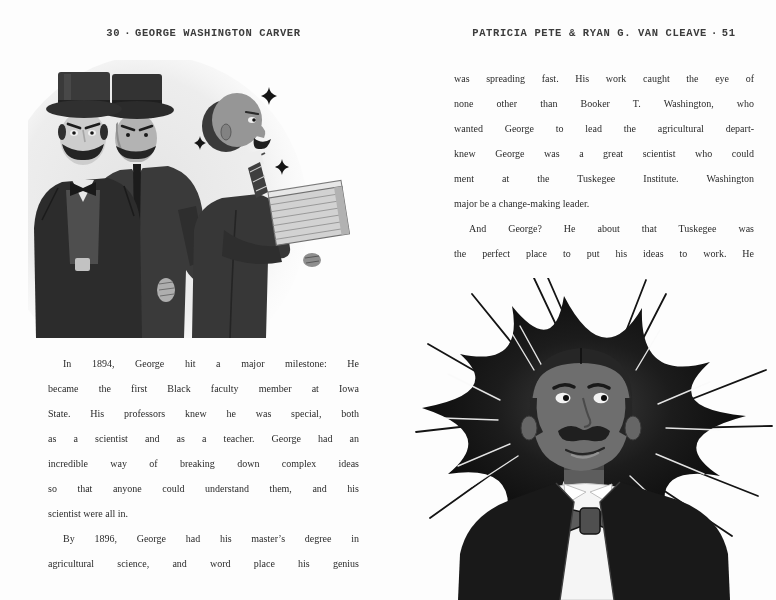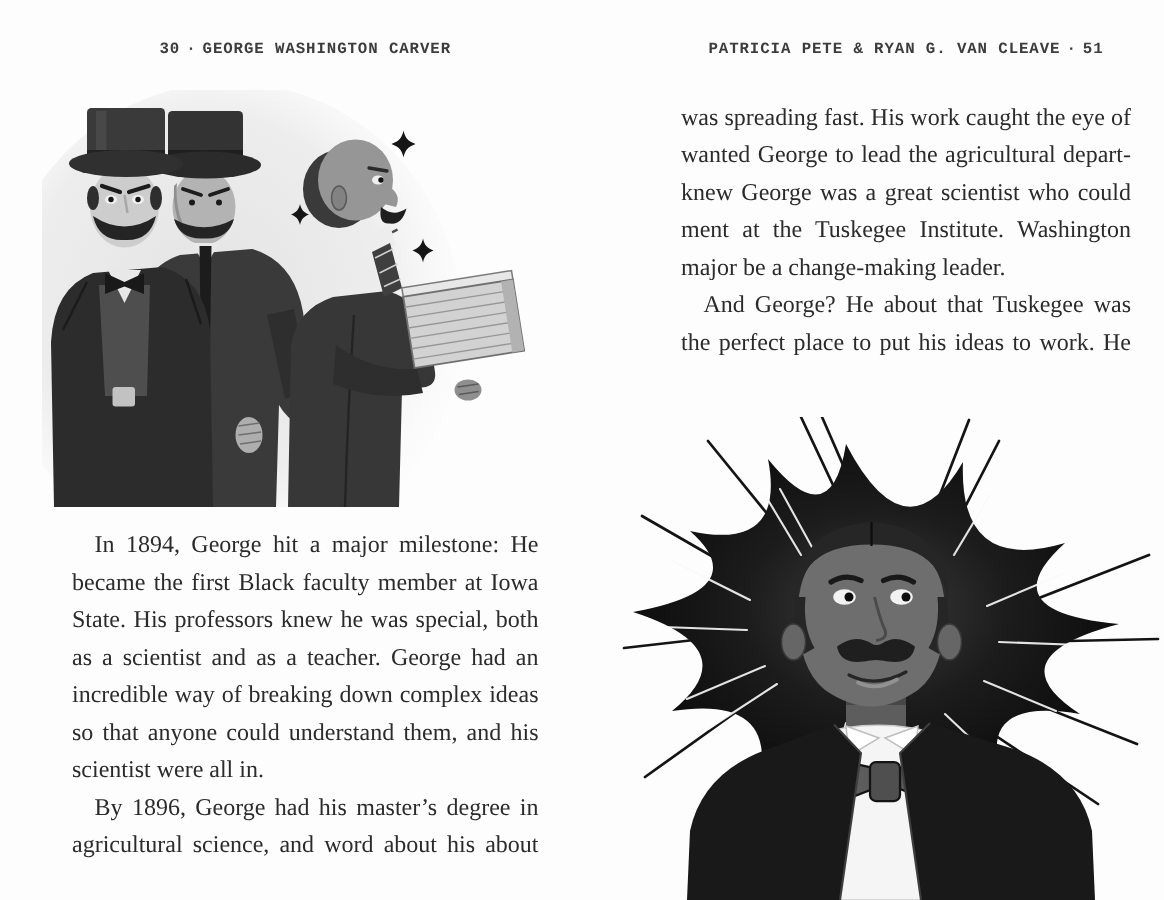--- a/index.html
+++ b/index.html
@@ -14,21 +14,21 @@
   .running-head {
     position:absolute; top:27px;
     font-family:"Liberation Mono", monospace;
     font-size:10.5px; font-weight:bold; letter-spacing:0.6px;
     color:#3c3c3c; text-align:center; white-space:nowrap;
   }
   .running-head .sep { margin:0 4px; }
   #head-left  { left:48px; width:311px; }
   #head-right { left:64px; width:304px; }
 
-  .textcol { position:absolute; color:#2b2b2b; font-size:16px; }
+  .textcol { position:absolute; color:#2b2b2b; font-size:10px; }
   #text-left  { left:48px; top:351px; width:311px; }
   #text-right { left:66px; top:66px;  width:300px; }
   .tl {
     height:25px; line-height:25px; white-space:nowrap;
     text-align:justify; text-align-last:justify;
     box-sizing:border-box; width:100%;
   }
   .tl.plain { text-align-last:left; }
   .tl.ind   { padding-left:15px; }
 
@@ -133,32 +133,33 @@
 
     <div class="textcol" id="text-left">
       <div class="tl ind">In 1894, George hit a major milestone: He</div>
       <div class="tl">became the first Black faculty member at Iowa</div>
       <div class="tl">State. His professors knew he was special, both</div>
       <div class="tl">as a scientist and as a teacher. George had an</div>
       <div class="tl">incredible way of breaking down complex ideas</div>
       <div class="tl">so that anyone could understand them, and his</div>
       <div class="tl plain">scientist were all in.</div>
       <div class="tl ind">By 1896, George had his master’s degree in</div>
-      <div class="tl">agricultural science, and word about his about</div>
+      <div class="tl">agricultural science, and word place his genius</div>
     </div>
   </div>
 
   <div class="page">
 
     <div class="running-head" id="head-right">
       <span>PATRICIA PETE &amp; RYAN G. VAN CLEAVE</span><span class="sep">·</span><span>51</span>
     </div>
 
     <div class="textcol" id="text-right">
       <div class="tl">was spreading fast. His work caught the eye of</div>
+      <div class="tl">none other than Booker T. Washington, who</div>
       <div class="tl">wanted George to lead the agricultural depart-</div>
       <div class="tl">knew George was a great scientist who could</div>
       <div class="tl">ment at the Tuskegee Institute. Washington</div>
       <div class="tl plain">major be a change-making leader.</div>
       <div class="tl ind">And George? He about that Tuskegee was</div>
       <div class="tl">the perfect place to put his ideas to work. He</div>
     </div>
 
     <svg class="illus" id="illus-right" width="360" height="322" viewBox="0 0 360 322" role="img" aria-label="George Washington Carver smiling in a black tuxedo, white shirt and gray bow tie, framed by a black starburst with radiating speed lines">
       <defs>

